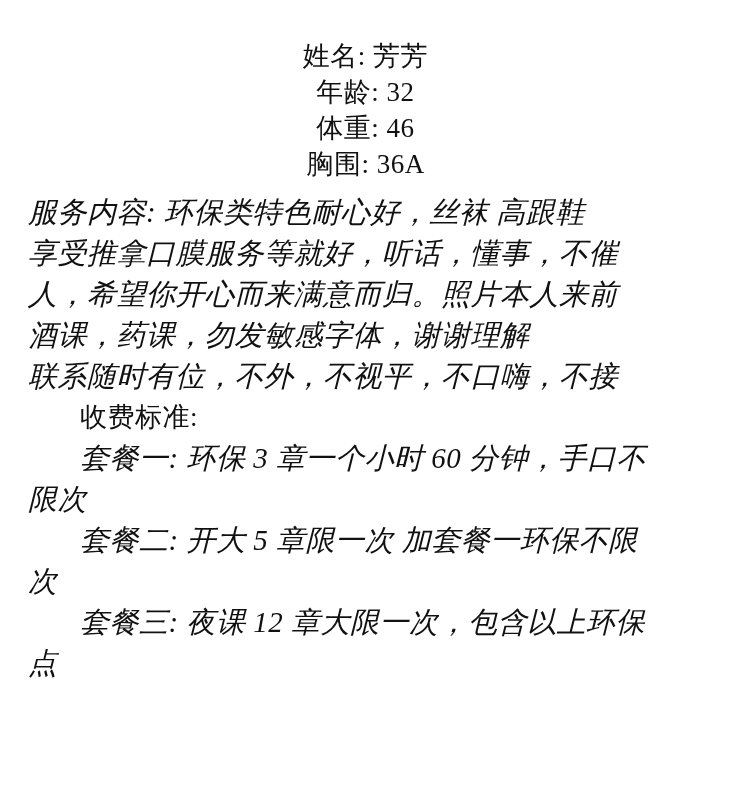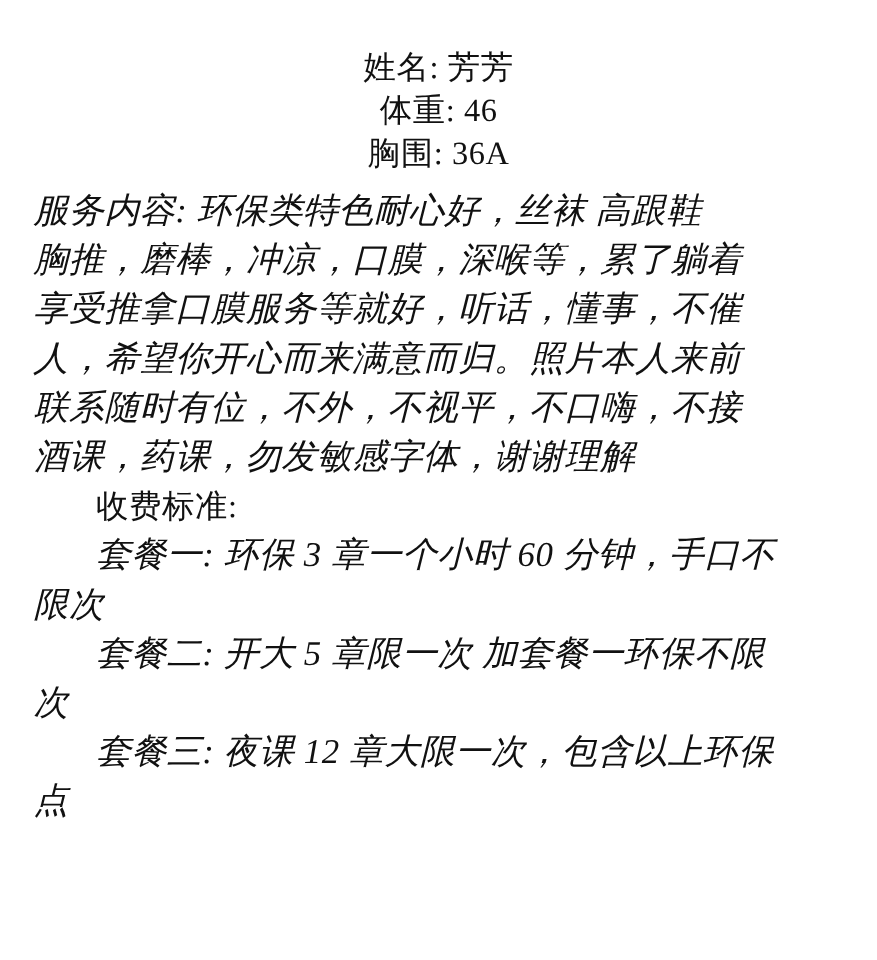--- a/index.html
+++ b/index.html
@@ -52,31 +52,31 @@
     letter-spacing: 0.5px;
   }
 </style>
 </head>
 <body>
 
 <div class="page">
 
   <div class="header-block">
     <div class="header-line">姓名: 芳芳</div>
+    <div class="header-line">年龄: 32</div>
     <div class="header-line">体重: 46</div>
     <div class="header-line">胸围: 36A</div>
   </div>
 
   <div class="body-block">
     <div class="body-line flush">服务内容:  环保类特色耐心好，丝袜 高跟鞋</div>
-    <div class="body-line flush">胸推，磨棒，冲凉，口膜，深喉等，累了躺着</div>
     <div class="body-line flush">享受推拿口膜服务等就好，听话，懂事，不催</div>
     <div class="body-line flush">人，希望你开心而来满意而归。照片本人来前</div>
+    <div class="body-line flush">酒课，药课，勿发敏感字体，谢谢理解</div>
     <div class="body-line flush">联系随时有位，不外，不视平，不口嗨，不接</div>
-    <div class="body-line flush">酒课，药课，勿发敏感字体，谢谢理解</div>
 
     <div class="price-head">收费标准:</div>
 
     <div>
       <div class="body-line">套餐一: 环保 3 章一个小时 60 分钟，手口不</div>
       <div class="body-line flush">限次</div>
     </div>
 
     <div>
       <div class="body-line">套餐二: 开大 5 章限一次  加套餐一环保不限</div>

